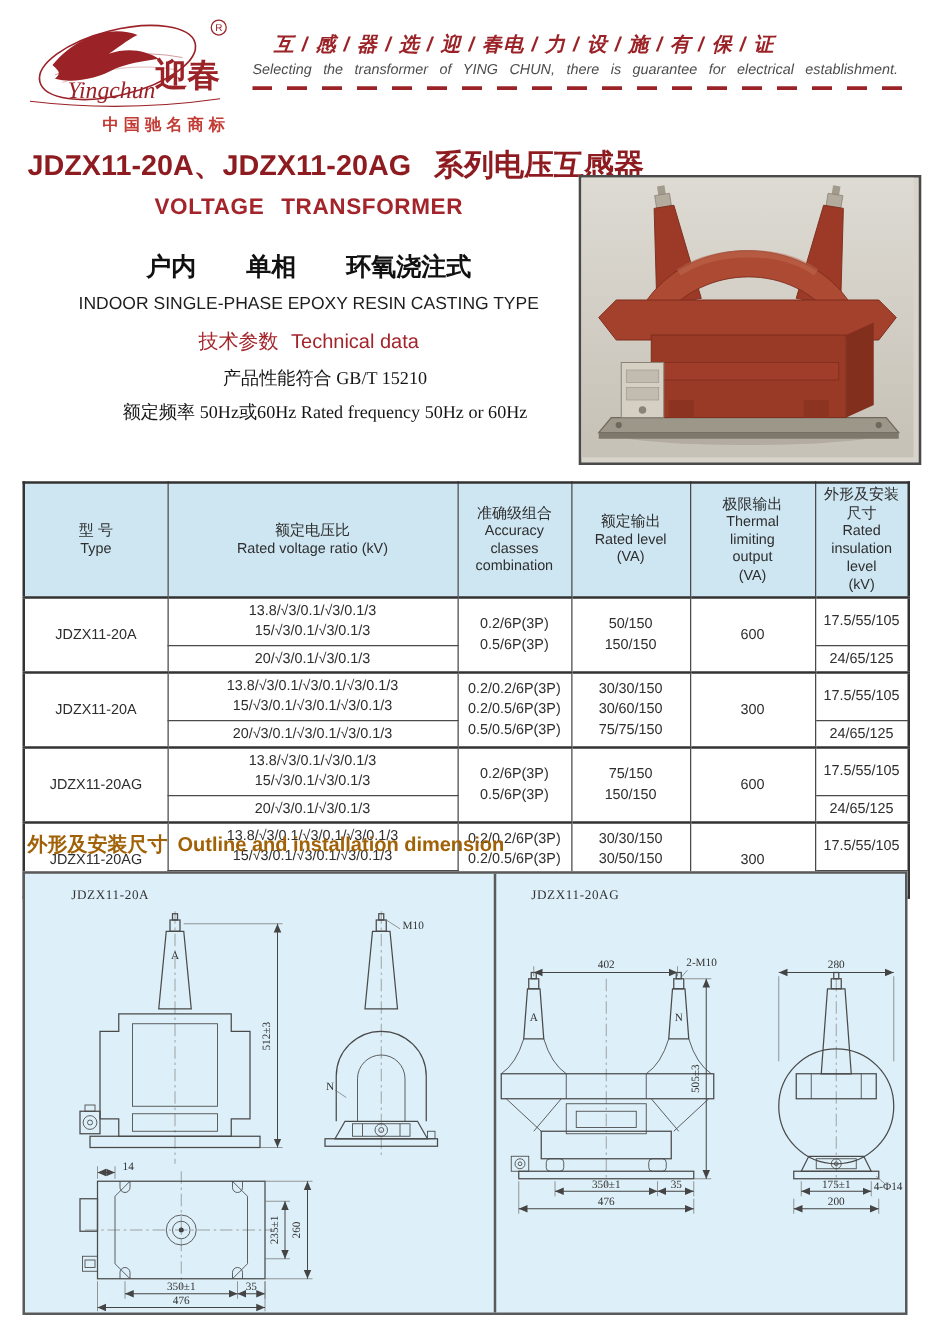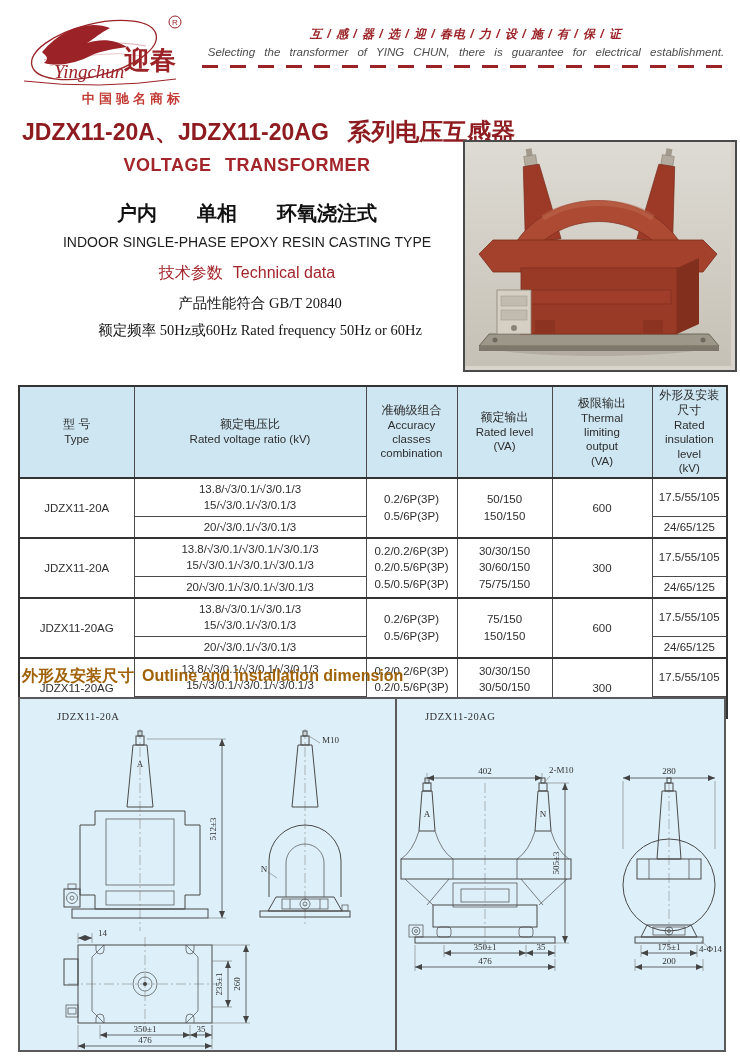--- a/index.html
+++ b/index.html
@@ -4,24 +4,24 @@
 <style>
   html,body{margin:0;padding:0;background:#fff;}
   #page{position:relative;width:740px;height:1060px;background:#fff;overflow:hidden;
         font-family:"Liberation Sans",sans-serif;color:#222;}
   
   .header{position:absolute;top:8px;left:14px;right:10px;display:flex;}
   .logo-wrap{width:182px;flex:0 0 182px;}
   .logo-caption{width:170px;text-align:right;color:#c23b34;font-size:13px;
                 letter-spacing:4px;font-weight:bold;margin-top:-2px;}
   .slogan-wrap{flex:1;padding-top:18px;padding-left:6px;}
-  .slogan-cn{display:flex;justify-content:center;color:#9b2227;
-             font-size:12px;font-weight:bold;font-style:italic;letter-spacing:1px;}
+  .slogan-cn{display:flex;justify-content:flex-start;color:#9b2227;
+             font-size:16px;font-weight:bold;font-style:italic;letter-spacing:1px;margin-left:17px;}
   .slogan-en{margin-top:3px;color:#4c4c4c;font-size:11.5px;font-style:italic;
-             word-spacing:6px;text-align:center;}
+             word-spacing:6px;}
   .dash-line{margin-top:7px;height:3px;
      background:repeating-linear-gradient(90deg,#9b2227 0 16px,transparent 16px 28px);}
   
   .titleblock{position:absolute;top:116px;left:22px;width:450px;text-align:center;}
   .h1row{white-space:nowrap;}
   .h1-model{font-size:23px;font-weight:bold;color:#8e1b1f;letter-spacing:0;}
   .h1-series{font-size:24px;font-weight:bold;color:#8e1b1f;margin-left:14px;}
   .h1-en{margin-top:7px;font-size:18px;font-weight:bold;color:#a3242a;
          word-spacing:8px;letter-spacing:.5px;}
   .spec-cn{margin-top:24px;font-family:"Liberation Serif",serif;font-size:20px;
@@ -105,21 +105,21 @@
       <span class="h1-model">JDZX11-20A、JDZX11-20AG</span>
       <span class="h1-series">系列电压互感器</span>
     </div>
     <div class="h1-en">VOLTAGE TRANSFORMER</div>
     <div class="spec-cn">户内　　单相　　环氧浇注式</div>
     <div class="spec-en">INDOOR SINGLE-PHASE EPOXY RESIN CASTING TYPE</div>
     <div class="tech-head">
       <span class="cn">技术参数</span><span class="en">Technical data</span>
     </div>
     <div class="notes">
-      <div>产品性能符合 GB/T 20840</div>
+      <div>产品性能符合 GB/T 15210</div>
       <div>额定频率 50Hz或60Hz  Rated frequency 50Hz or 60Hz</div>
     </div>
   </div>
 
   <div class="photo-frame">
     <svg width="266" height="224" viewBox="0 0 266 224">
       <defs>
         <linearGradient id="bgG" x1="0" y1="0" x2="0" y2="1">
           <stop offset="0" stop-color="#dedbd4"></stop>
             <stop offset="1" stop-color="#c6c1b6"></stop>

